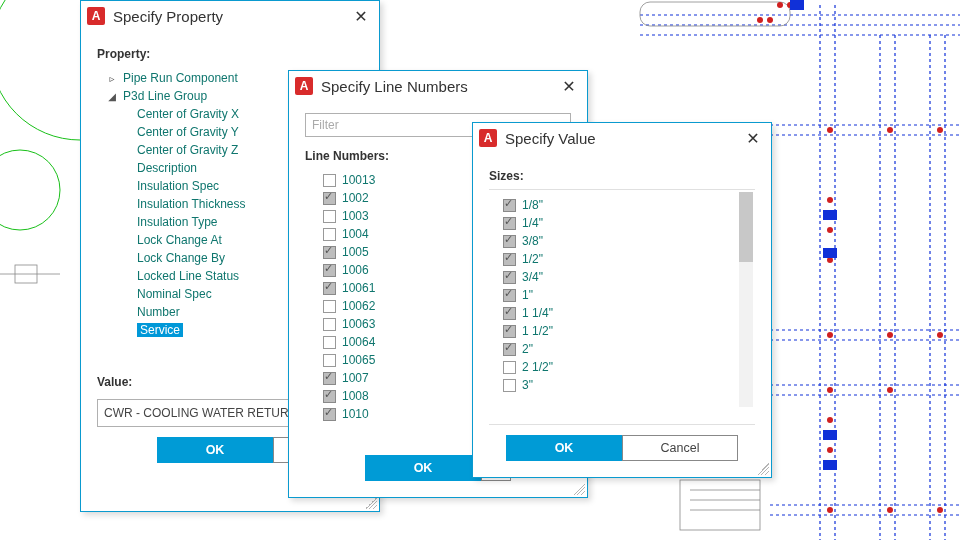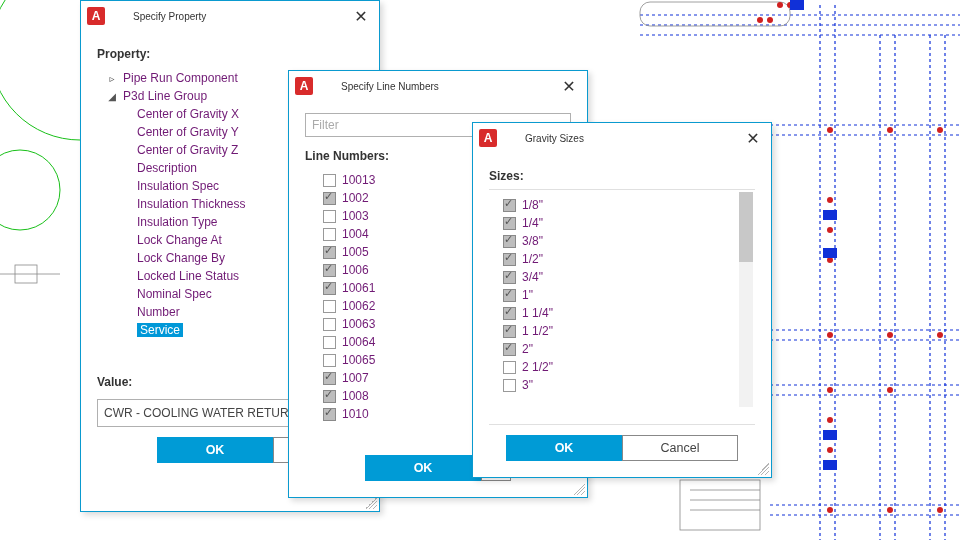--- a/index.html
+++ b/index.html
@@ -42,21 +42,21 @@
     }
     .titlebar .app-icon {
       width: 18px; height: 18px;
       background: #d82b2b;
       color: #fff;
       font-weight: bold;
       font-size: 12px;
       display: flex; align-items: center; justify-content: center;
       border-radius: 2px;
     }
-    .titlebar .title { flex: 1; font-size: 10px; color: #333; margin-left: 20px; }
+    .titlebar .title { flex: 1; font-size: 15px; color: #333; }
     .titlebar .close {
       width: 24px; height: 24px;
       display: flex; align-items: center; justify-content: center;
       cursor: pointer;
       font-size: 16px;
       color: #333;
     }
     .dialog-body { padding: 12px 16px; display:flex; flex-direction:column; overflow:hidden; }
     .section-label { font-weight: 600; margin: 4px 0 6px 0; color:#333;}
     .tree, .list {
@@ -72,21 +72,21 @@
       gap: 6px;
       white-space: nowrap;
     }
     .tree-item.level0 { padding-left: 10px; }
     .tree-item.level1 { padding-left: 40px; }
     .tree-item .arrow {
       width: 10px; font-size: 10px; color: #555;
       display:inline-block; text-align:center;
     }
     .tree-item.selected span.lbl { background:#0098d8; color:#fff; padding:0 3px; }
-    .lbl { color:#701a75; }
+    .lbl { color:#0f766e; }
     .list-item input[type=checkbox] {
       appearance: none;
       width: 13px; height: 13px;
       border: 1px solid #999;
       background: #fff;
       position: relative;
     }
     .list-item input[type=checkbox]:checked {
       background:#bdbdbd;
       border-color:#898989;
@@ -344,21 +344,21 @@
       <div class="btn primary">OK</div>
       <div class="btn" style="width:30px; overflow:hidden;"></div>
     </div>
   </div>
   <div class="resize-grip"></div>
 </div>
 
 <div class="dialog sizes-dialog">
   <div class="titlebar">
     <div class="app-icon">A</div>
-    <div class="title">Gravity Sizes</div>
+    <div class="title">Specify Value</div>
     <div class="close">✕</div>
   </div>
   <div class="dialog-body" style="flex:1;">
     <div class="section-label">Sizes:</div>
     <div class="scroll-pane" style="position:relative; flex:1; border:1px solid #e0e0e0; border-left:none; border-right:none;">
       <div class="list" id="sizes-list" style="padding:6px 0 0 10px;">
           <div class="list-item">
             <input type="checkbox" checked="" style="">
             <span class="lbl">1/8"</span>
           </div>

